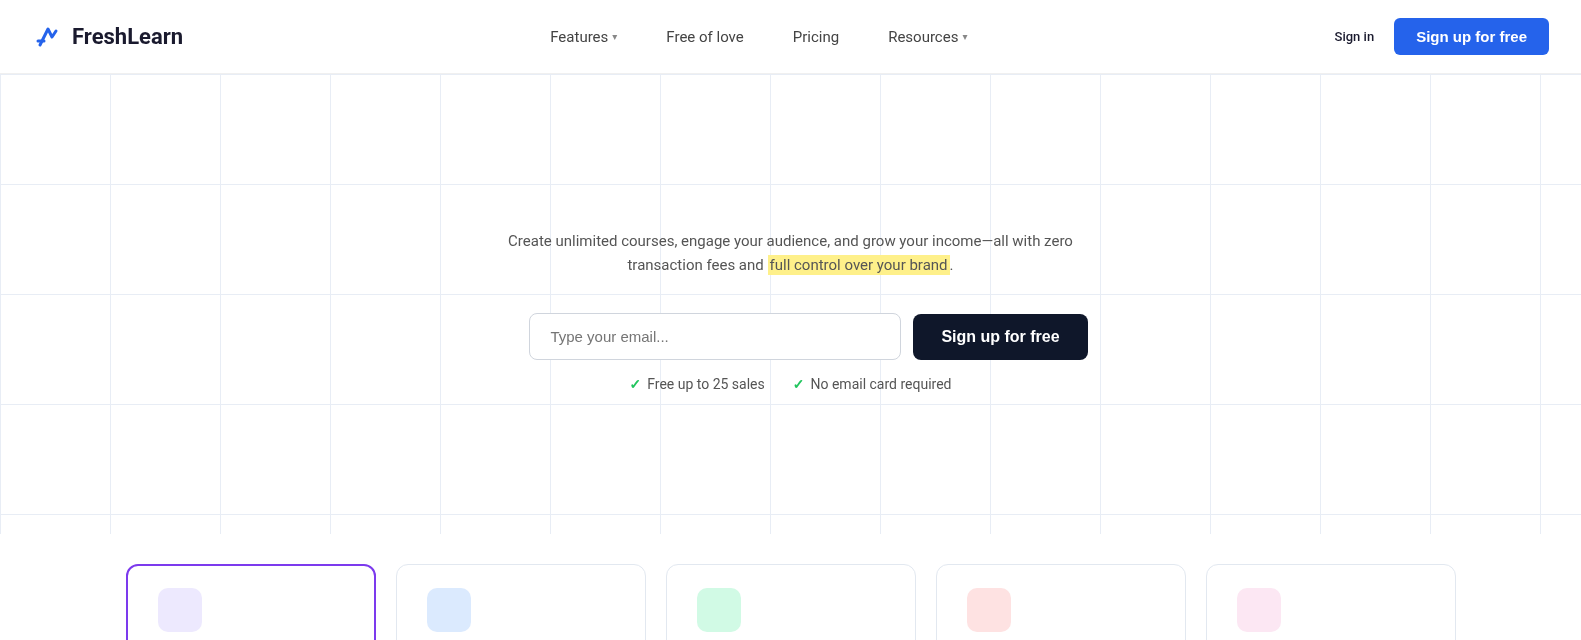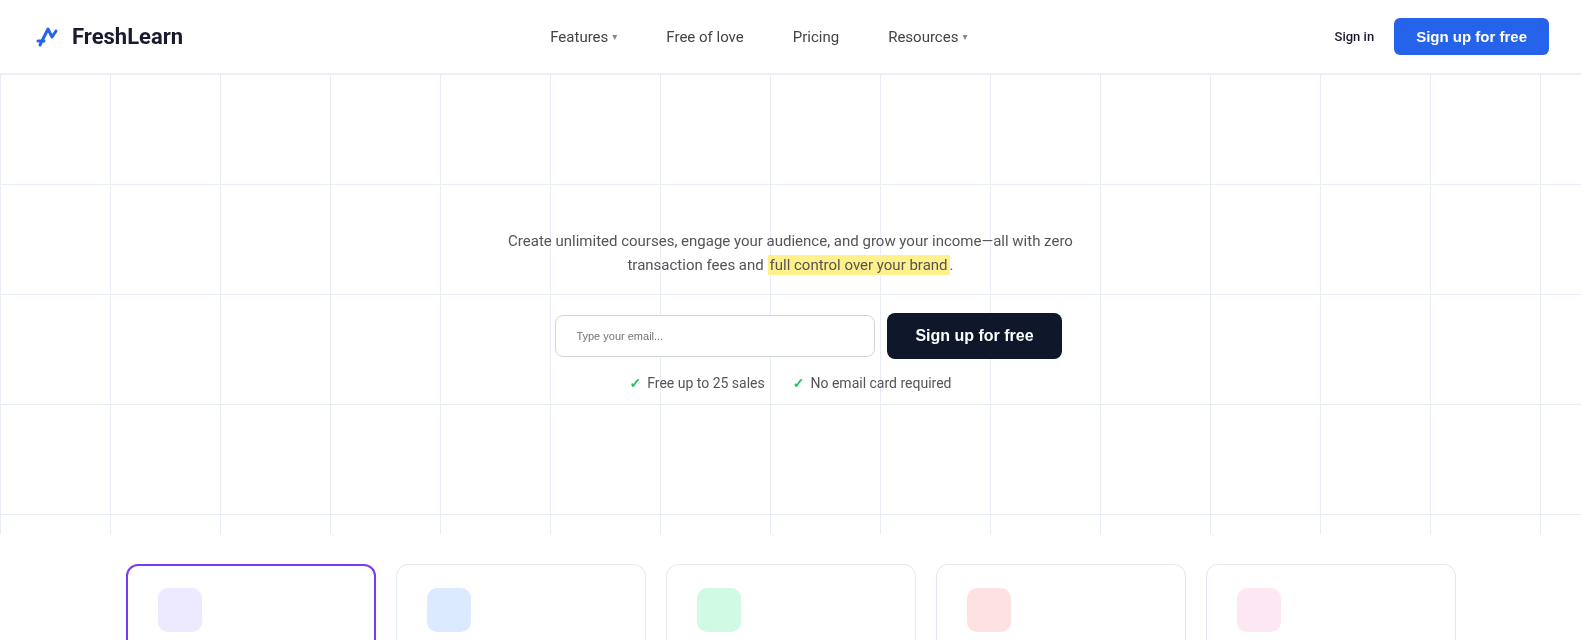--- a/index.html
+++ b/index.html
@@ -141,25 +141,25 @@
 
     .email-form {
       display: flex;
       align-items: center;
       justify-content: center;
       gap: 12px;
       margin-bottom: 16px;
     }
 
     .email-input {
-      width: 320px;
+      width: 372px;
       padding: 14px 20px;
       border: 1.5px solid #d0d5dd;
       border-radius: 8px;
-      font-size: 11px;
+      font-size: 15px;
       color: #888;
       outline: none;
       background: #fff;
       margin-left: 36px;
     }
 
     .btn-signup-hero {
       background: #0f172a;
       color: #fff;
       border: none;

